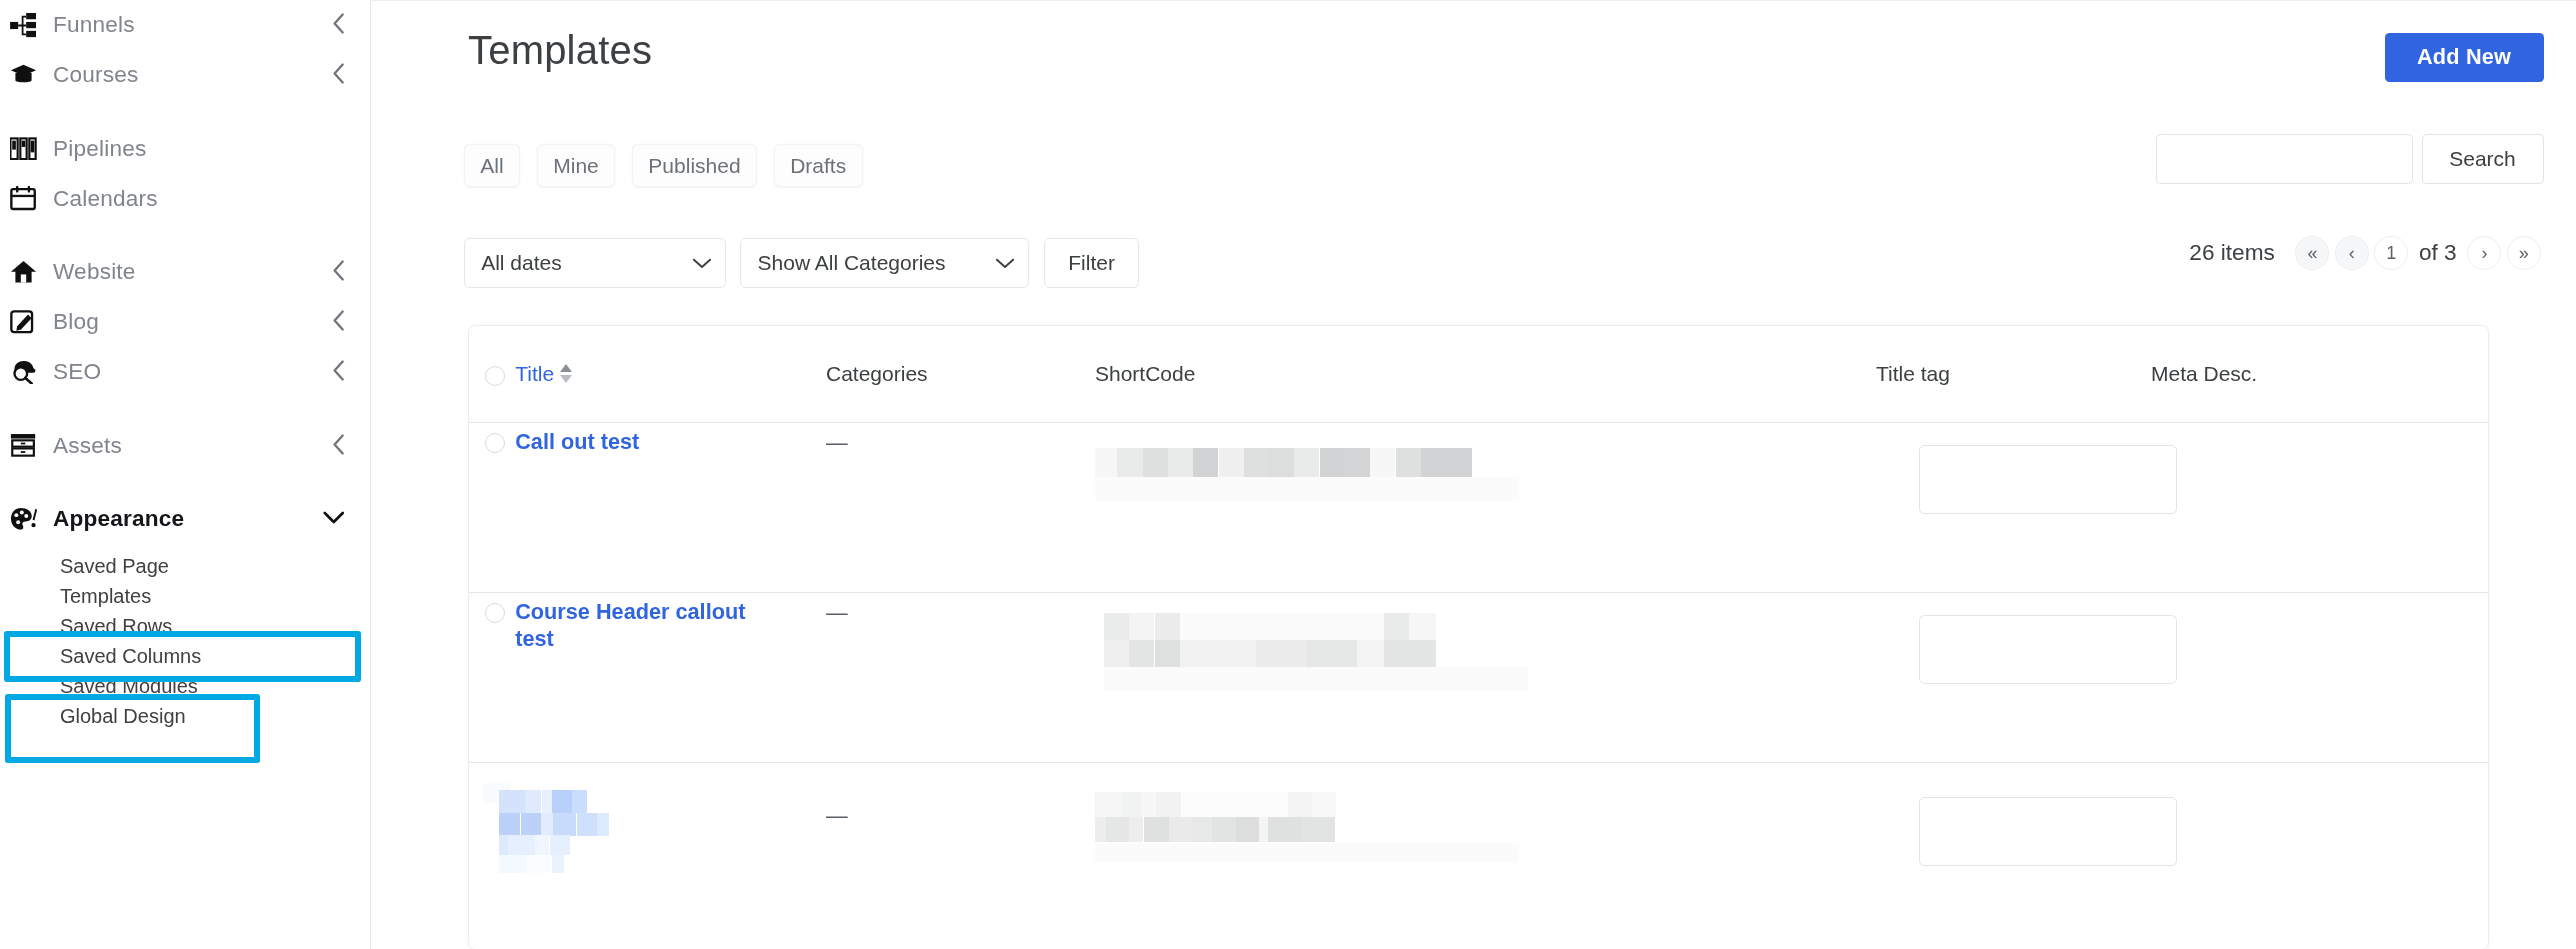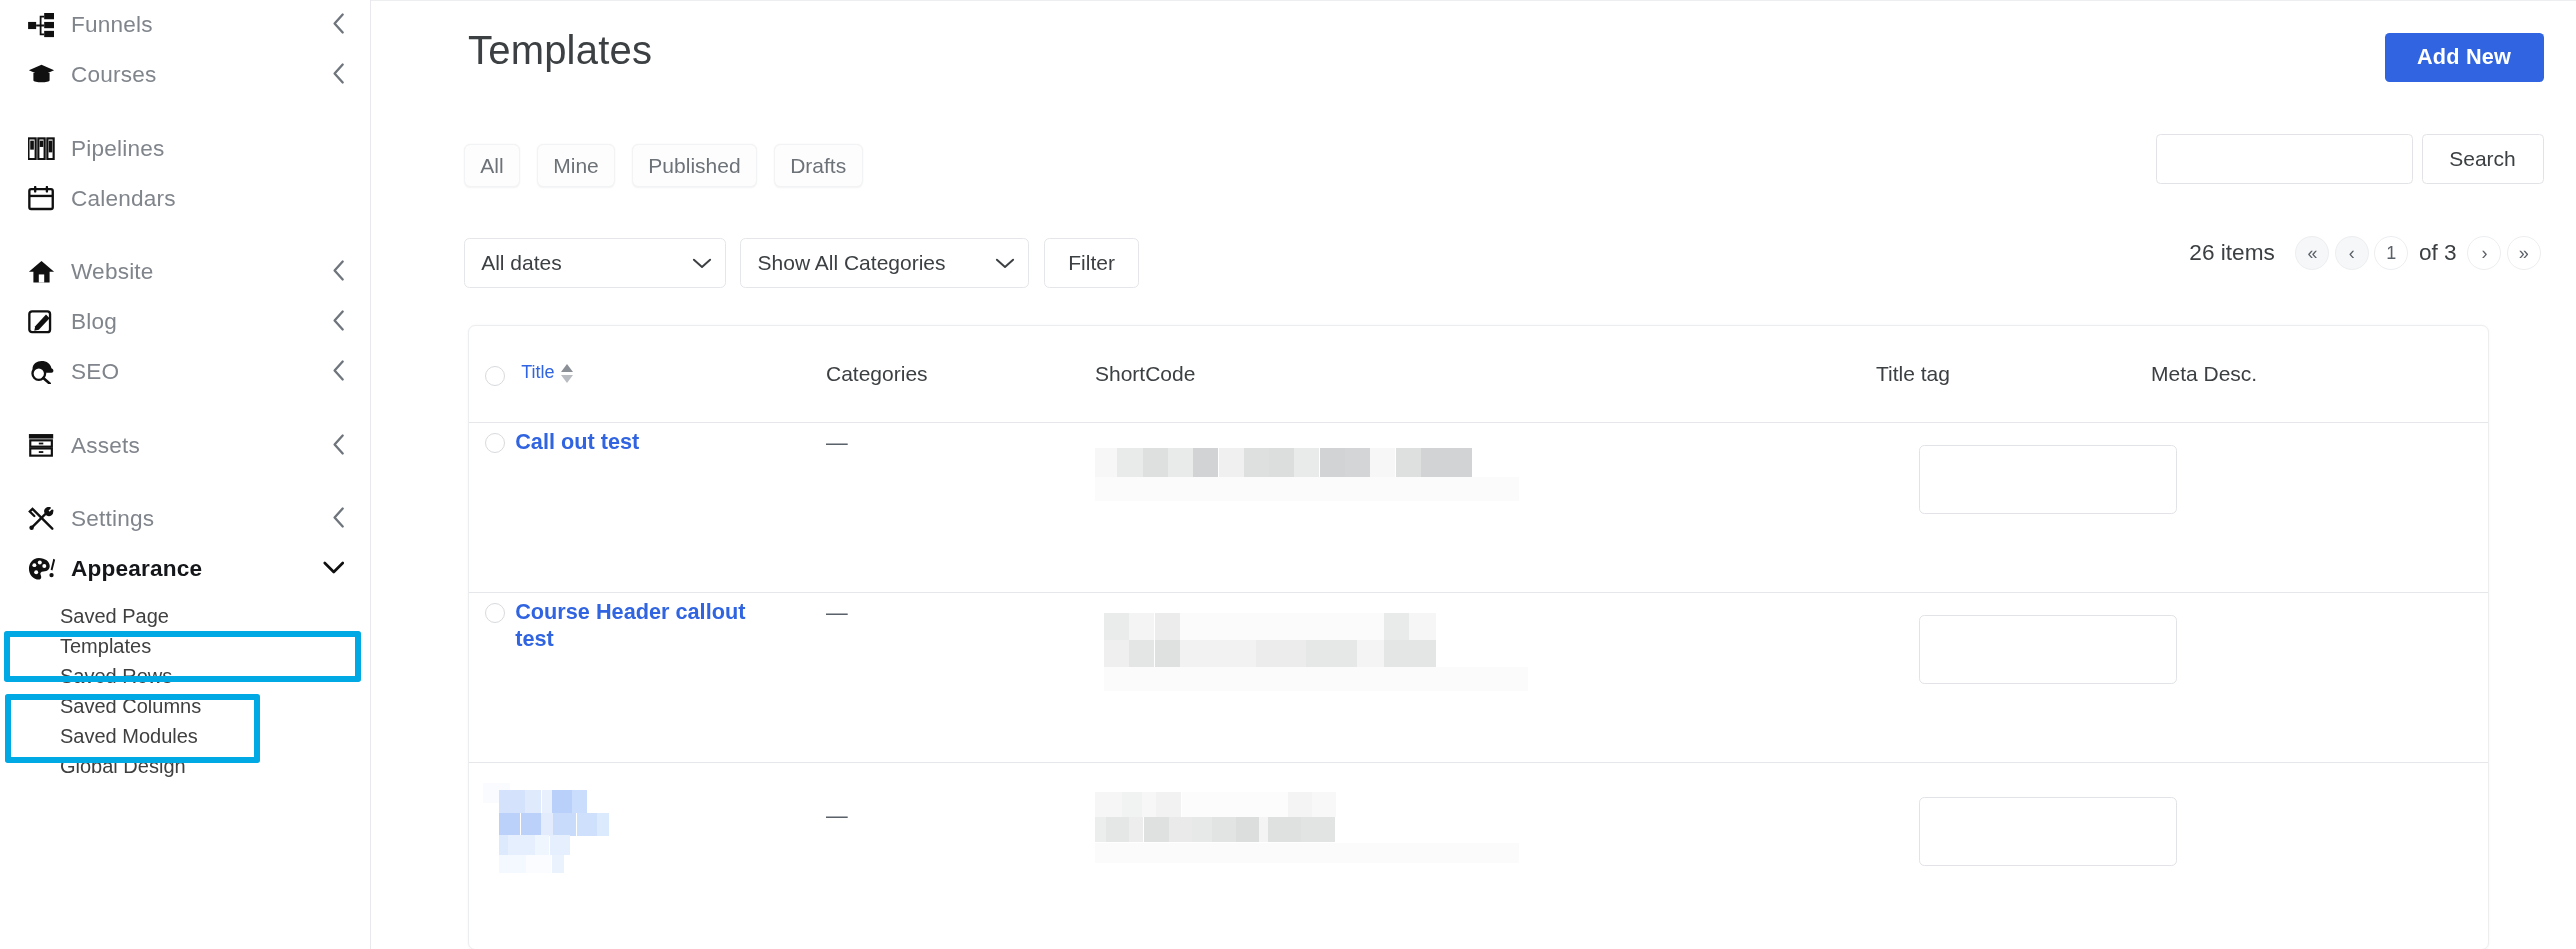--- a/index.html
+++ b/index.html
@@ -15,21 +15,21 @@
     position: absolute; left: 0; top: 0;
     width: 371px; height: 950px;
     background: #ffffff;
     border-right: 0.9px solid #e7e9ec;
   }
   .nav-group { }
   .nav-item {
     position: relative;
     display: flex; align-items: center;
     height: 50px;
-    padding-left: 28px; padding-right: 20px;
+    padding-left: 10px; padding-right: 20px;
   }
   .nav-ico {
     width: 34px; min-width: 34px; height: 27px;
     display: flex; align-items: center; justify-content: flex-start;
     color: #101010;
   }
   .nav-ico svg { display: block; }
   .nav-label {
     margin-left: 9px;
     font-size: 22.6px;
@@ -201,21 +201,21 @@
   .t-head .c-ttag, .t-head .c-meta { align-self: center; padding-top: 0; }
 
   .radio {
     width: 20px; height: 20px; min-width: 20px;
     border: 1.4px solid #d8dadd; border-radius: 50%;
     background: #ffffff; margin-top: 4.5px;
     cursor: pointer;
   }
   .th-label { font-size: 21px; color: #3c4043; }
   .th-title-link {
-    font-size: 18px; color: #3064e0; margin-left: 16px;
+    font-size: 21px; color: #3064e0; margin-left: 10px;
   }
   .sort-arrows { margin-left: 6.3px; display:inline-flex; flex-direction: column; gap:2.7px; position: relative; top: 2.7px; }
   .sort-arrows i { display:block; width:0; height:0; border-left:6.3px solid transparent; border-right:6.3px solid transparent; }
   .sort-arrows i.up { border-bottom: 8.1px solid #8b9097; }
   .sort-arrows i.dn { border-top: 8.1px solid #b9bdc2; }
 
   .row-title-link {
     font-size: 21.7px; color: #3064e0; font-weight: bold;
     margin-left: 10px; line-height: 27px; max-width: 271px;
     cursor: pointer;
@@ -369,35 +369,20 @@
         <svg width="14.4" height="23.5" viewBox="0 0 16 26">
             <path d="M13 3 L4 13 L13 23" stroke="#6f757c" stroke-width="2.6" fill="none" stroke-linecap="round" stroke-linejoin="round"></path>
           </svg>
       </span>
     </div>
   </div>
 
   <div class="nav-gap"></div>
 
   <div class="nav-group">
-    <div class="nav-item">
-      <span class="nav-ico">
-        <svg width="27" height="24.4" viewBox="0 0 30 27">
-            <path d="M3 24 L20 7 M20 7 C18 4 20 1 24 1 L21 4 L24 7 L27 4 C27 8 24 10 21 8 Z" stroke="#101010" stroke-width="2.6" fill="#101010" stroke-linejoin="round"></path>
-            <path d="M27 24 L10 7 M10 7 L5 2 L2 5 L7 10" stroke="#101010" stroke-width="2.6" fill="none" stroke-linecap="round"></path>
-            <circle cx="4" cy="23" r="2.5" fill="#101010"></circle>
-          </svg>
-      </span>
-      <span class="nav-label">Settings</span>
-      <span class="nav-chev">
-        <svg width="14.4" height="23.5" viewBox="0 0 16 26">
-            <path d="M13 3 L4 13 L13 23" stroke="#6f757c" stroke-width="2.6" fill="none" stroke-linecap="round" stroke-linejoin="round"></path>
-          </svg>
-      </span>
-    </div>
 
     <div class="nav-item appearance">
       <span class="nav-ico">
         <svg width="29" height="24.4" viewBox="0 0 32 27">
             <path d="M12 1 C5 1 1 7 1 13 C1 20 6 25 12 25 C15 25 15 22 14 20 C13 18 14 16 17 16 C22 16 24 13 24 10 C24 5 19 1 12 1 Z" fill="#101010"></path>
             <circle cx="7" cy="9" r="2.2" fill="#ffffff"></circle>
             <circle cx="13" cy="6" r="2.2" fill="#ffffff"></circle>
             <circle cx="18" cy="10" r="2.2" fill="#ffffff"></circle>
             <circle cx="9" cy="17" r="2.2" fill="#ffffff"></circle>
             <path d="M28 2 L30 3 L27 15 L25 14 Z" fill="#101010"></path>

